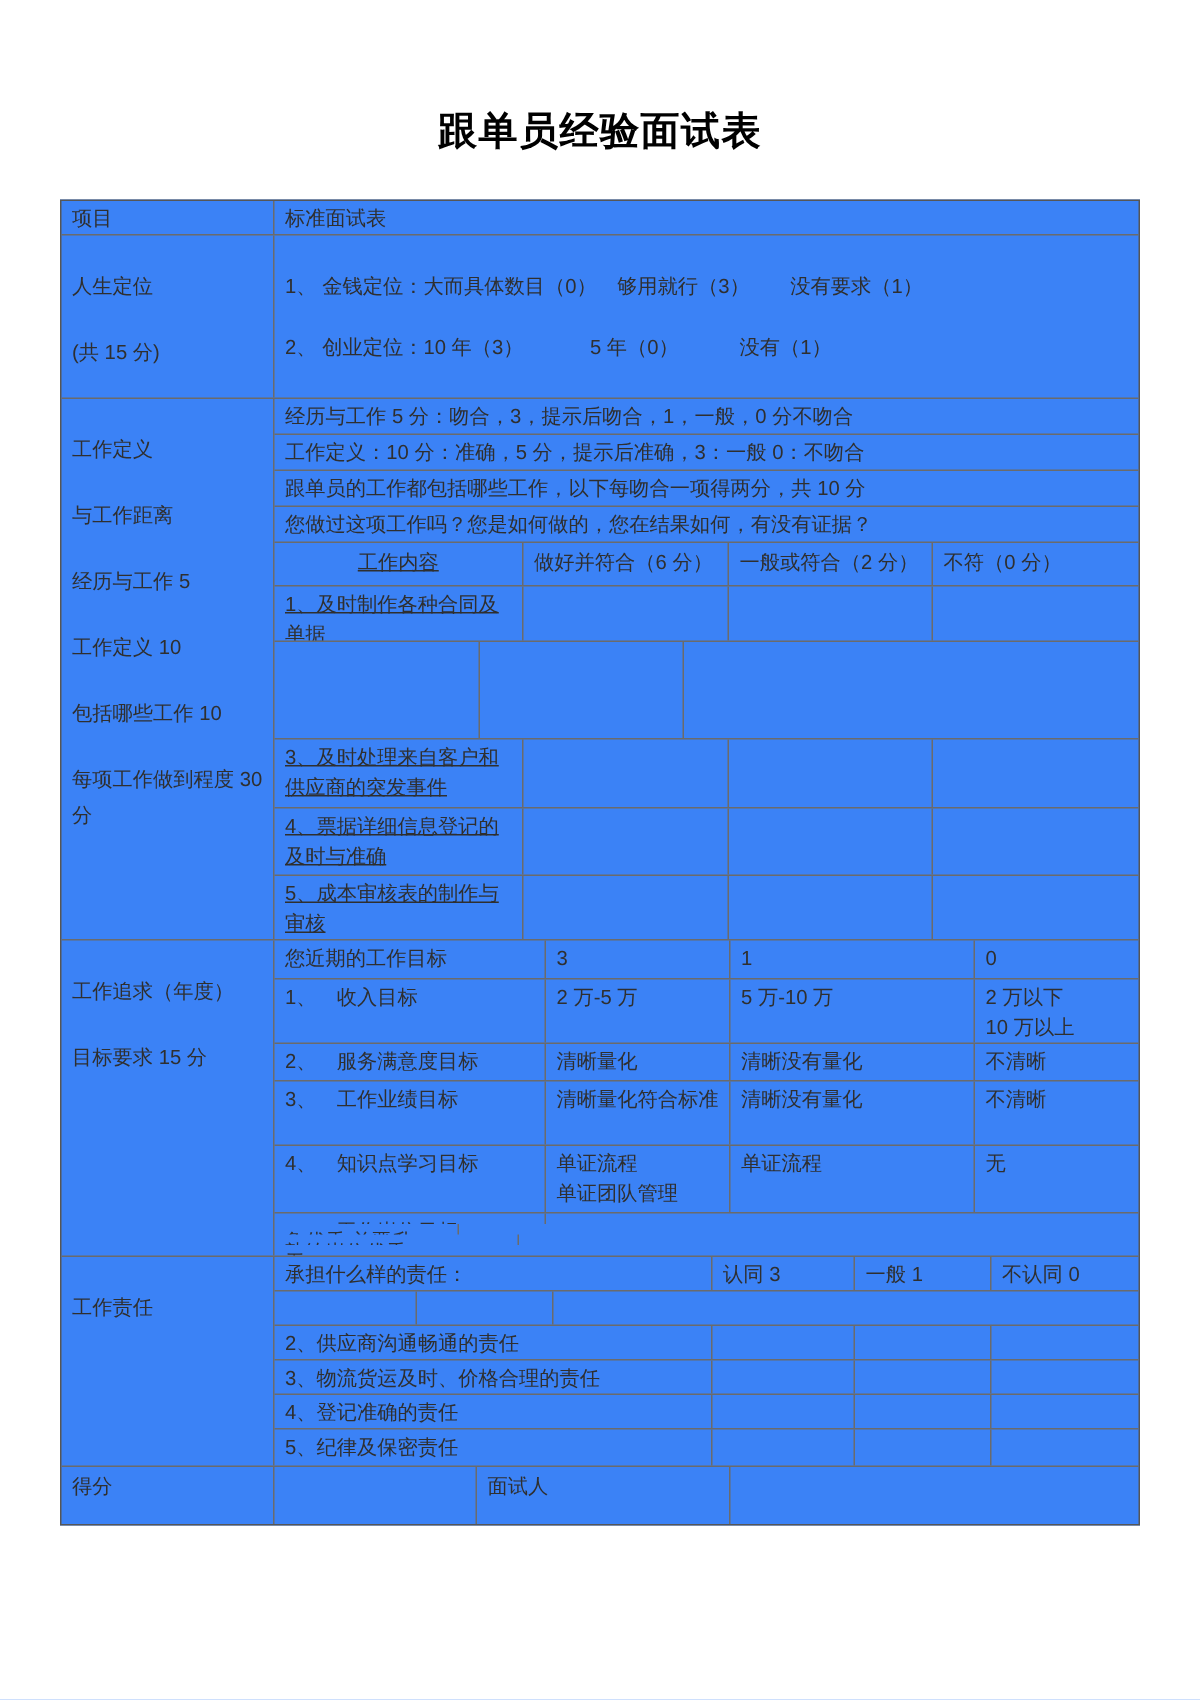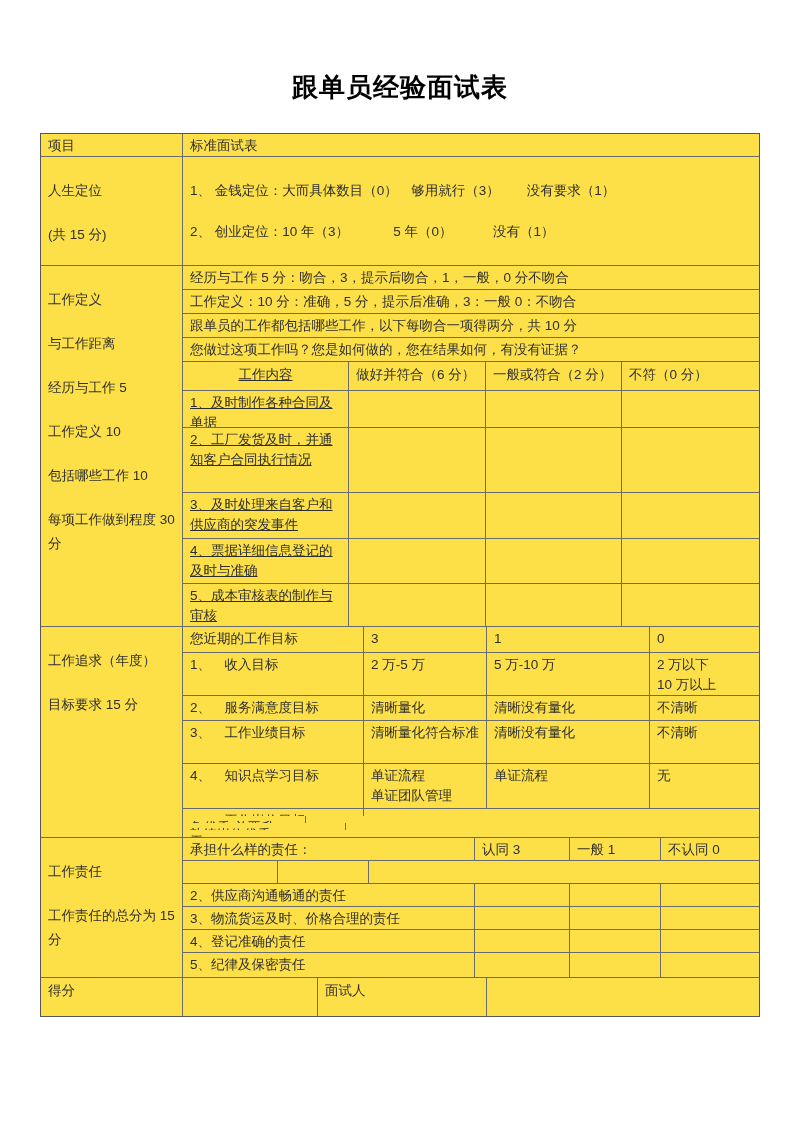--- a/index.html
+++ b/index.html
@@ -2,21 +2,21 @@
 <html><head>
 <meta charset="utf-8">
 <style>
   html,body{margin:0;padding:0;}
   body{background:#ffffff;}
   .page{position:relative;width:800px;height:1133px;background:#ffffff;overflow:hidden;
         font-family:"Liberation Sans","DejaVu Sans",sans-serif;color:#2f2f2f;font-size:13.5px;}
   .title{position:absolute;top:70px;left:0;width:100%;text-align:center;
          font-size:26px;font-weight:bold;color:#000;letter-spacing:1px;}
   .tbl{position:absolute;left:40px;top:133px;width:720px;border:1px solid #565656;
-       box-sizing:border-box;background:#fde047;}
+       box-sizing:border-box;background:#3b82f6;}
   .tbl *{box-sizing:border-box;}
   .row{display:flex;border-bottom:1px solid #6b6b6b;align-items:stretch;}
   .tbl > .row:last-child{border-bottom:none;}
   .cell{border-right:1px solid #6b6b6b;padding:2px 7px;overflow:hidden;
         white-space:pre-line;line-height:20px;}
   .row > .cell:last-child,.srow > .cell:last-child{border-right:none;}
   .sect{display:flex;flex-direction:column;width:576px;}
   .srow{display:flex;border-bottom:1px solid #6b6b6b;align-items:stretch;}
   .sect > .srow:last-child{border-bottom:none;}
   .w-lab{width:142px;}
@@ -89,21 +89,20 @@
           <div class="cell s2c pt3">一般或符合（2 分）</div>
           <div class="cell s2d pt3">不符（0 分）</div>
         </div>
         <div class="srow h37">
           <div class="cell s2a">1、及时制作各种合同及单据</div>
           <div class="cell s2b"></div>
           <div class="cell s2c"></div>
           <div class="cell s2d"></div>
         </div>
         <div class="srow h65">
-          <div class="cell s2a">2、工厂发货及时，并通知客户合同执行情况</div>
           <div class="cell s2b"></div>
           <div class="cell s2c"></div>
           <div class="cell s2d"></div>
         </div>
         <div class="srow h46">
           <div class="cell s2a">3、及时处理来自客户和供应商的突发事件</div>
           <div class="cell s2b"></div>
           <div class="cell s2c"></div>
           <div class="cell s2d"></div>
         </div>
@@ -165,21 +164,20 @@
           <div class="cell s3b">争优秀 并晋升</div>
           <div class="cell s3c">熟练岗位优秀</div>
           <div class="cell s3d">无</div>
         </div>
       </div>
     </div>
 
     <div class="row">
       <div class="cell w-lab">
         <div class="lab-line">工作责任</div>
-        <div class="lab-line">工作责任的总分为 15 分</div>
       </div>
       <div class="sect">
         <div class="srow h23">
           <div class="cell s4a">承担什么样的责任：</div>
           <div class="cell s4b">认同 3</div>
           <div class="cell s4c">一般 1</div>
           <div class="cell s4d">不认同 0</div>
         </div>
         <div class="srow h23">
           <div class="cell s4b"></div>

